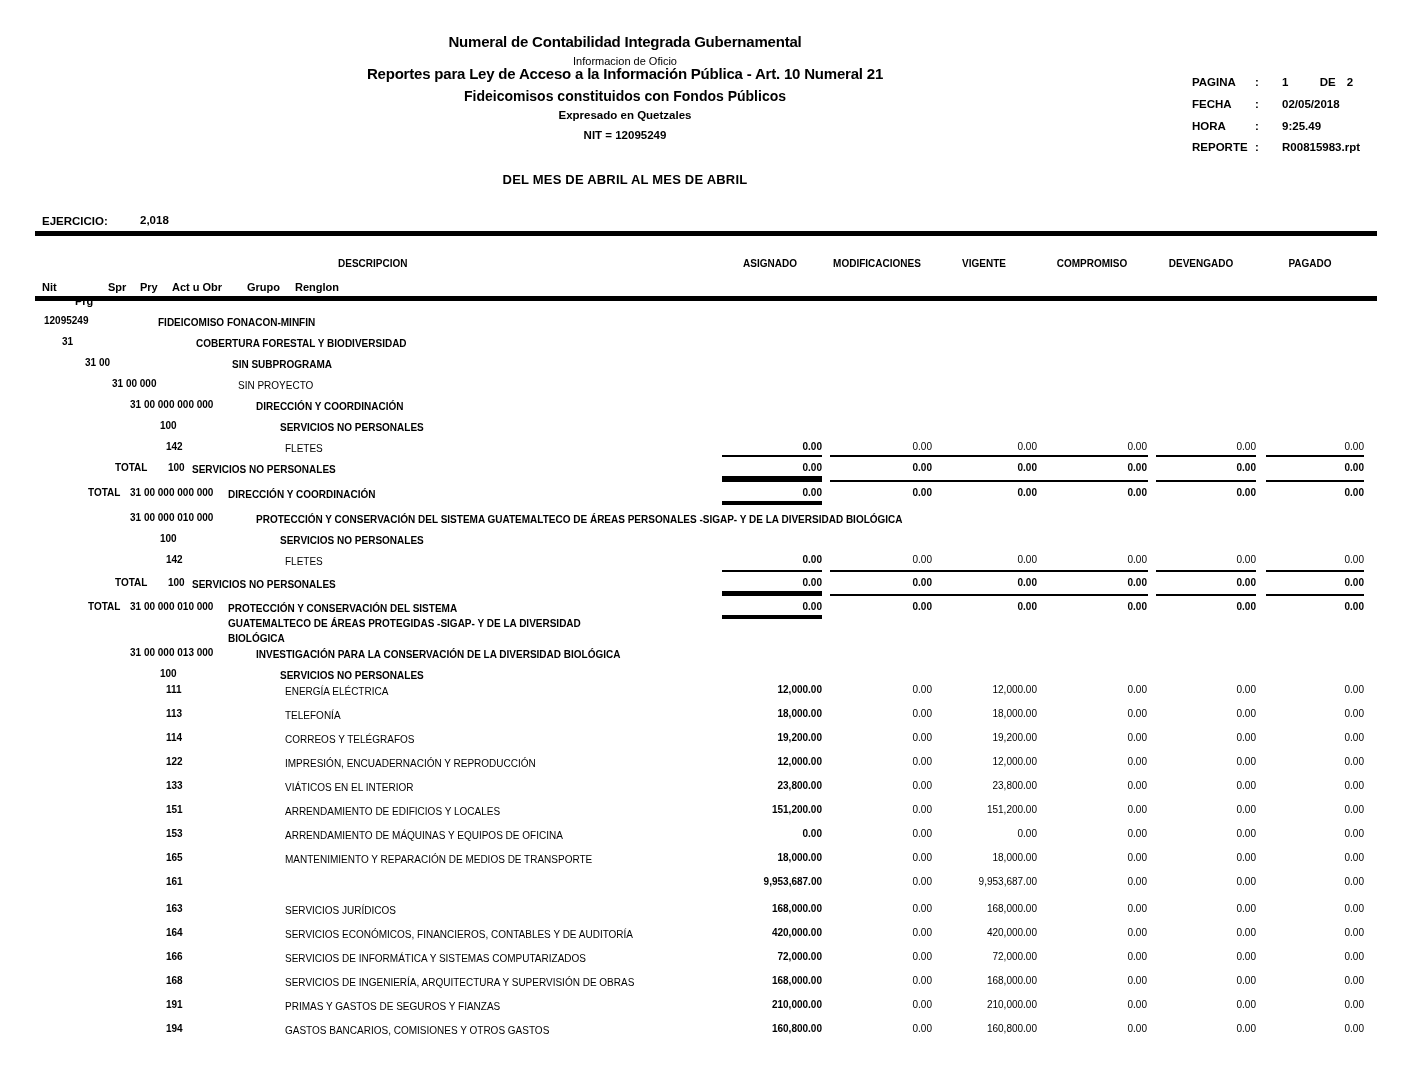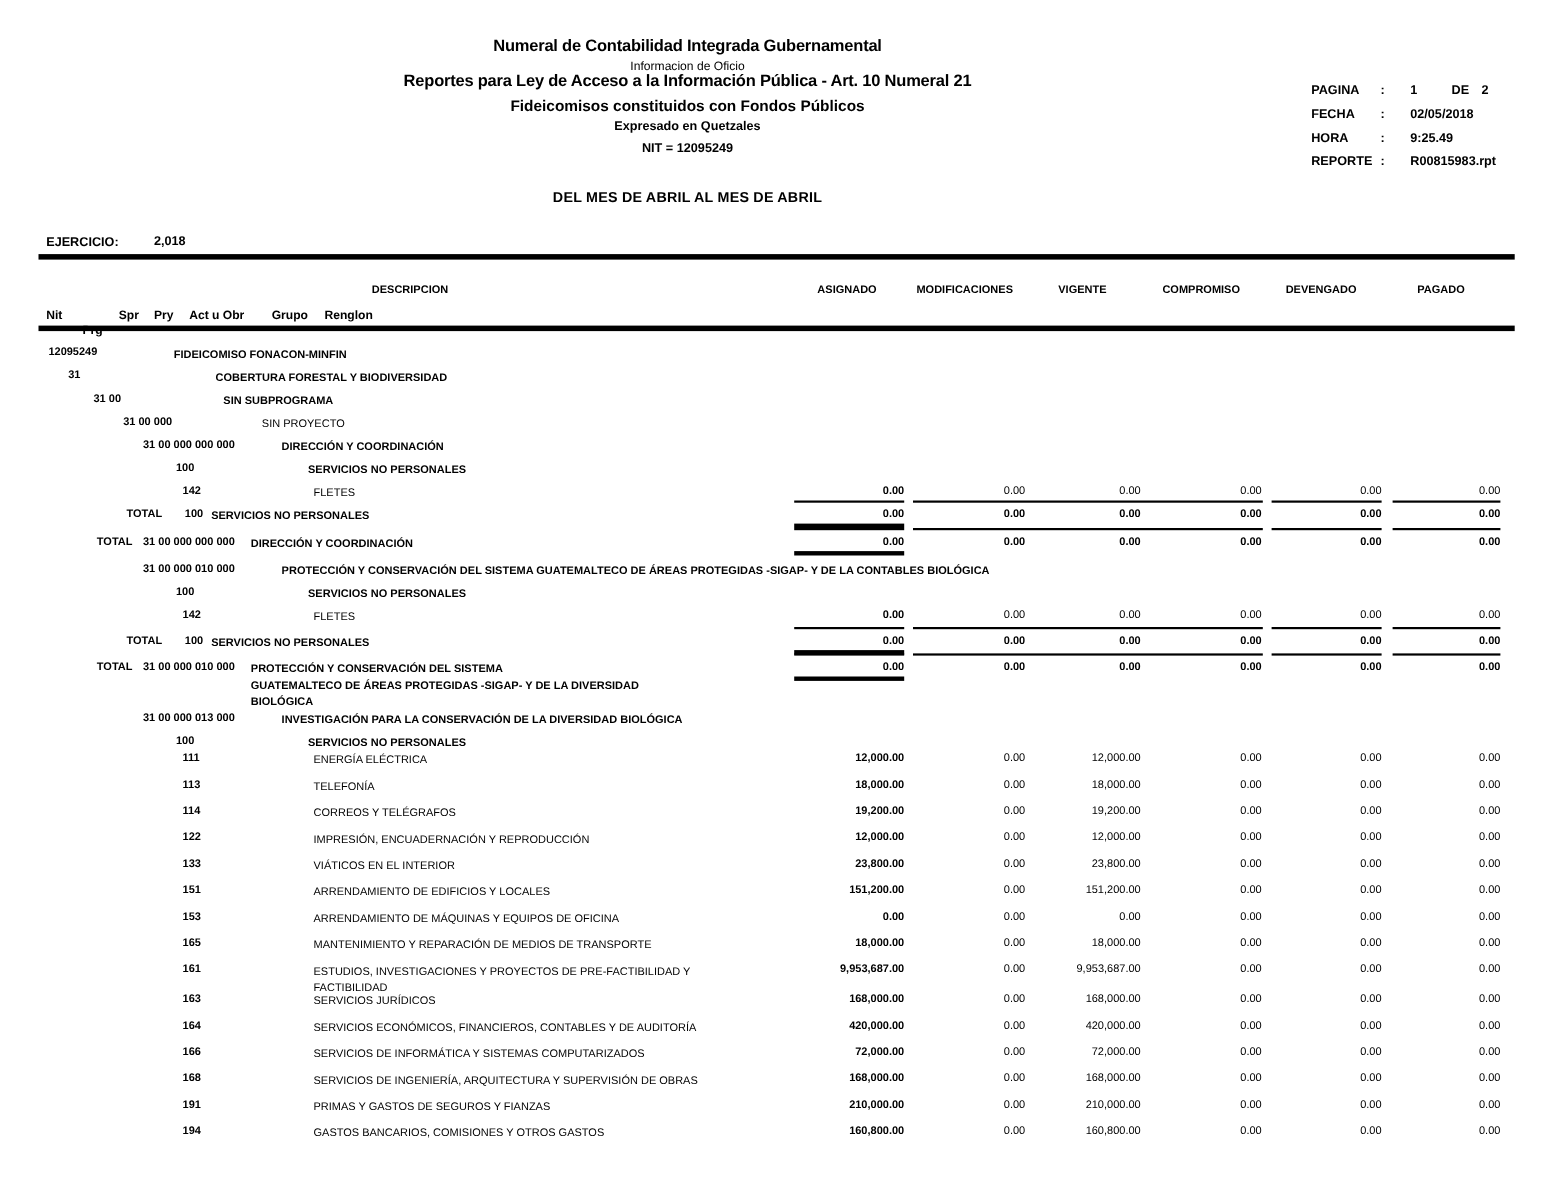--- a/index.html
+++ b/index.html
@@ -105,21 +105,21 @@
       </div>
     </div>
     <div class="rowline" style="top: 336px;">
       <div class="rcell nowrap" style="left: 62px; font-weight: bold;">31</div>
       <div class="rcell desc-multi nowrap" style="left: 196px; font-weight: bold;">
         <div>COBERTURA FORESTAL Y BIODIVERSIDAD</div>
       </div>
     </div>
     <div class="rowline" style="top: 357px;">
       <div class="rcell nowrap" style="left: 85px; font-weight: bold;">31 00</div>
-      <div class="rcell desc-multi nowrap" style="left: 203px; font-weight: bold;">
+      <div class="rcell desc-multi nowrap" style="left: 232px; font-weight: bold;">
         <div>SIN SUBPROGRAMA</div>
       </div>
     </div>
     <div class="rowline" style="top: 378px;">
       <div class="rcell nowrap" style="left: 112px; font-weight: bold;">31 00 000</div>
       <div class="rcell desc-multi nowrap" style="left: 238px; font-weight: normal;">
         <div>SIN PROYECTO</div>
       </div>
     </div>
     <div class="rowline" style="top: 399px;">
@@ -178,21 +178,21 @@
       <div class="val" style="left: 712px; top: 0px; font-weight: bold;">0.00</div>
       <div class="val" style="left: 822px; top: 0px; font-weight: bold;">0.00</div>
       <div class="val" style="left: 927px; top: 0px; font-weight: bold;">0.00</div>
       <div class="val" style="left: 1037px; top: 0px; font-weight: bold;">0.00</div>
       <div class="val" style="left: 1146px; top: 0px; font-weight: bold;">0.00</div>
       <div class="val" style="left: 1254px; top: 0px; font-weight: bold;">0.00</div>
     </div>
     <div class="rowline" style="top: 512px;">
       <div class="rcell nowrap" style="left: 130px; font-weight: bold;">31 00 000 010 000</div>
       <div class="rcell desc-multi nowrap" style="left: 256px; font-weight: bold;">
-        <div>PROTECCIÓN Y CONSERVACIÓN DEL SISTEMA GUATEMALTECO DE ÁREAS PROTEGIDAS -SIGAP- Y DE LA CONTABLES BIOLÓGICA</div>
+        <div>PROTECCIÓN Y CONSERVACIÓN DEL SISTEMA GUATEMALTECO DE ÁREAS PERSONALES -SIGAP- Y DE LA DIVERSIDAD BIOLÓGICA</div>
       </div>
     </div>
     <div class="rowline" style="top: 533px;">
       <div class="rcell nowrap" style="left: 160px; font-weight: bold;">100</div>
       <div class="rcell desc-multi nowrap" style="left: 280px; font-weight: bold;">
         <div>SERVICIOS NO PERSONALES</div>
       </div>
     </div>
     <div class="rowline" style="top: 554px;">
       <div class="rcell nowrap" style="left: 166px; font-weight: bold;">142</div>
@@ -347,24 +347,20 @@
       </div>
       <div class="val" style="left: 712px; top: 0px; font-weight: bold;">18,000.00</div>
       <div class="val" style="left: 822px; top: 0px;">0.00</div>
       <div class="val" style="left: 927px; top: 0px;">18,000.00</div>
       <div class="val" style="left: 1037px; top: 0px;">0.00</div>
       <div class="val" style="left: 1146px; top: 0px;">0.00</div>
       <div class="val" style="left: 1254px; top: 0px;">0.00</div>
     </div>
     <div class="rowline" style="top: 876px;">
       <div class="rcell nowrap" style="left: 166px; font-weight: bold;">161</div>
-      <div class="rcell desc-multi nowrap" style="left: 285px;">
-        <div>ESTUDIOS, INVESTIGACIONES Y PROYECTOS DE PRE-FACTIBILIDAD Y</div>
-        <div>FACTIBILIDAD</div>
-      </div>
       <div class="val" style="left: 712px; top: 0px; font-weight: bold;">9,953,687.00</div>
       <div class="val" style="left: 822px; top: 0px;">0.00</div>
       <div class="val" style="left: 927px; top: 0px;">9,953,687.00</div>
       <div class="val" style="left: 1037px; top: 0px;">0.00</div>
       <div class="val" style="left: 1146px; top: 0px;">0.00</div>
       <div class="val" style="left: 1254px; top: 0px;">0.00</div>
     </div>
     <div class="rowline" style="top: 903px;">
       <div class="rcell nowrap" style="left: 166px; font-weight: bold;">163</div>
       <div class="rcell desc-multi nowrap" style="left: 285px;">

